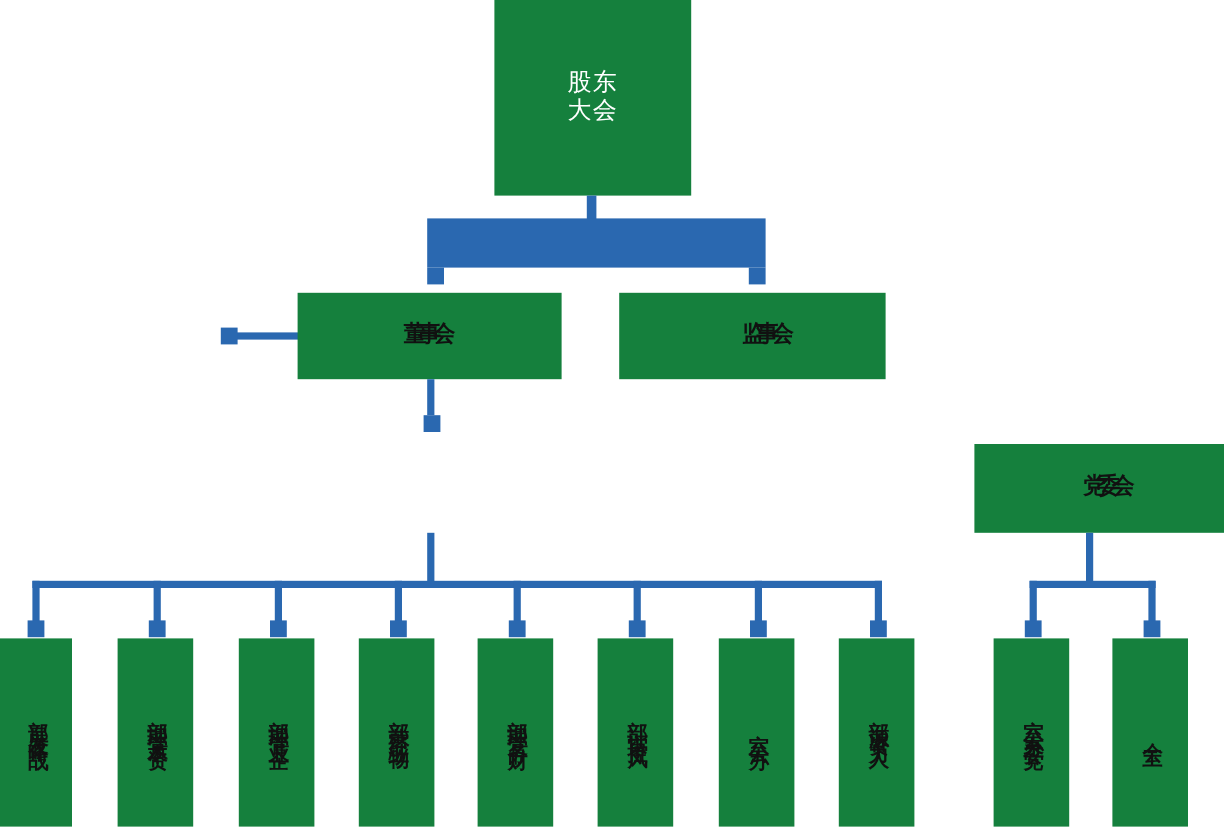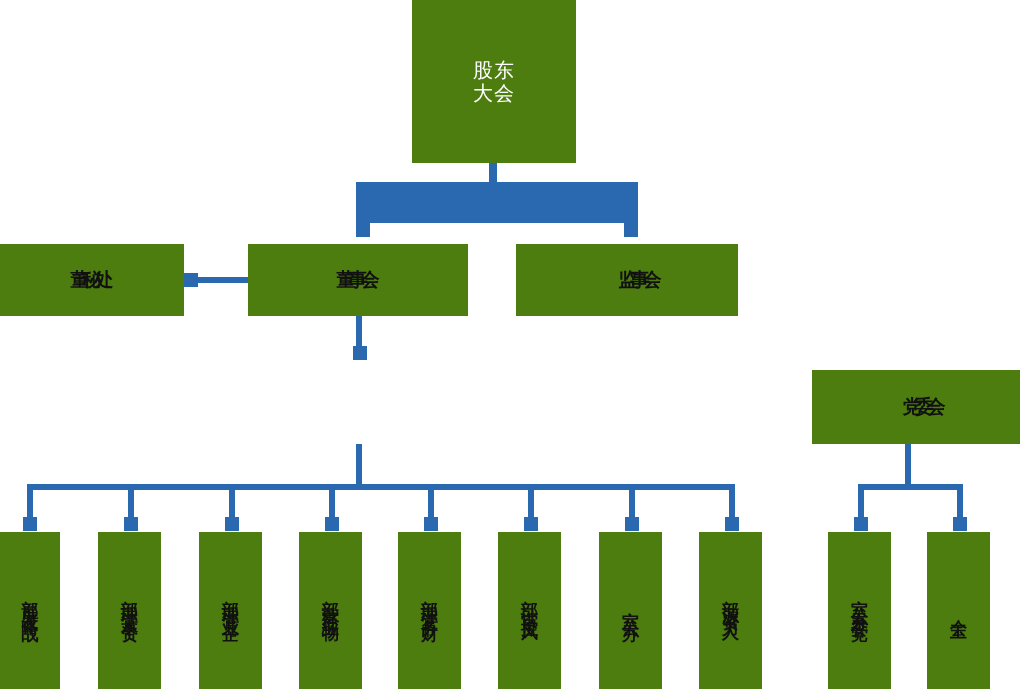--- a/index.html
+++ b/index.html
@@ -17,26 +17,27 @@
   #org-canvas {
     position: absolute;
     left: 0;
     top: 0;
     width: 1020px;
     height: 689px;
   }
   .node {
     position: absolute;
     box-sizing: border-box;
-    background: #4d7c0f;
+    background: #15803d;
     display: flex;
     align-items: center;
     justify-content: center;
     text-align: center;
     line-height: 1.15;
+    font-family: Liberation Mono, monospace;
   }
   .node .label {
     display: block;
     white-space: pre-line;
   }
   .node.top-node .label {
     color: #ffffff;
     font-size: 20px;
     font-weight: 400;
     letter-spacing: 1px;
@@ -80,23 +81,20 @@
   <div class="node top-node" style="left:412px; top:0px; width:164px; height:163px;">
     <span class="label">股东
 大会</span>
   </div>
 
   <div class="conn" style="left:489px; top:163px; width:8px; height:31px;"></div>
   <div class="conn" style="left:356px; top:182px; width:282px; height:41px;"></div>
   <div class="nub" style="left:356px; top:223px;"></div>
   <div class="nub" style="left:624px; top:223px;"></div>
 
-  <div class="node mid-node" style="left:0px; top:244px; width:184px; height:72px;">
-    <span class="label">董秘处</span>
-  </div>
 
   <div class="conn" style="left:190px; top:277px; width:62px; height:6px;"></div>
   <div class="nub" style="left:184px; top:273px;"></div>
 
   <div class="node mid-node" style="left:248px; top:244px; width:220px; height:72px;">
     <span class="label">董事会</span>
   </div>
 
   <div class="node mid-node" style="left:516px; top:244px; width:222px; height:72px;padding-left:26px;">
     <span class="label">监事会</span>

